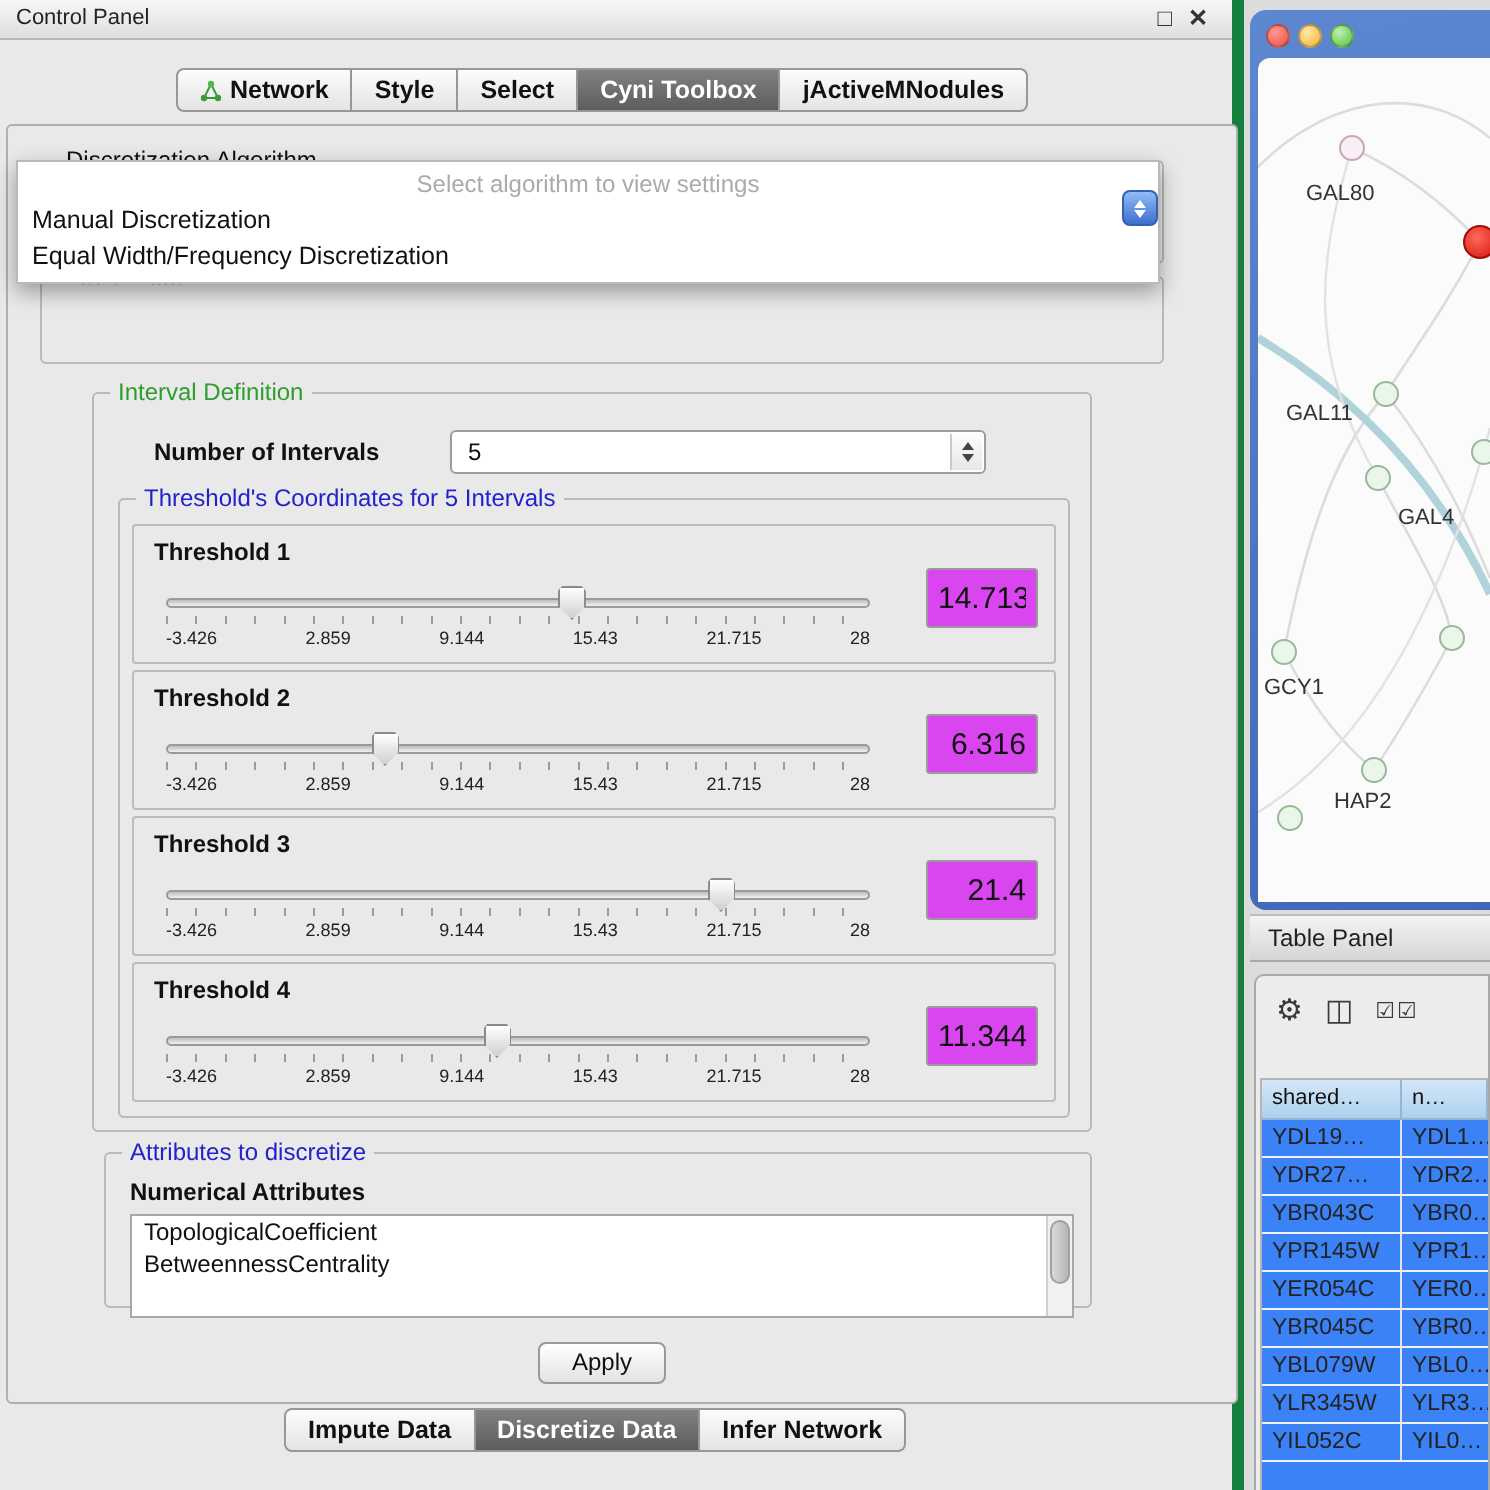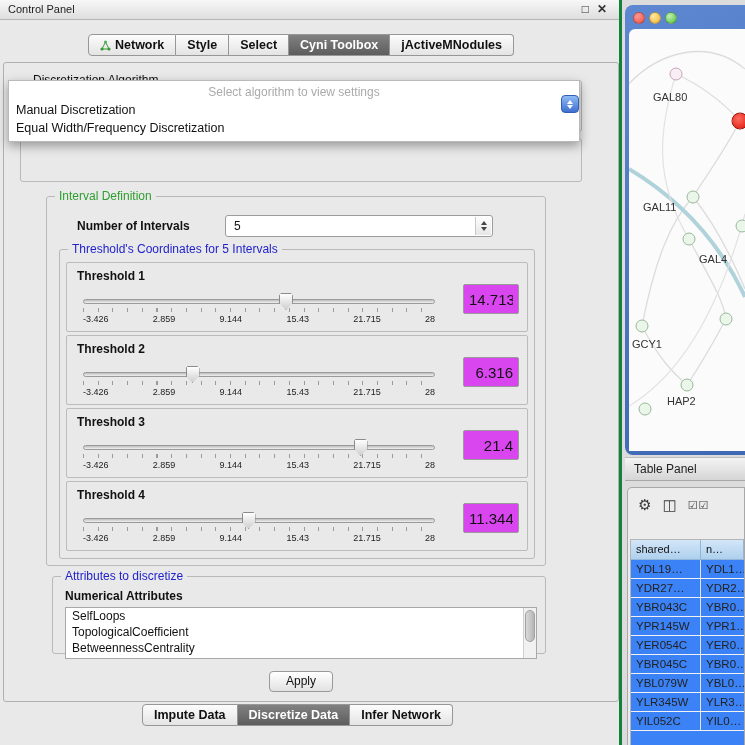--- a/index.html
+++ b/index.html
@@ -1,20 +1,20 @@
 <!DOCTYPE html>
 <html><head>
 <meta charset="utf-8">
 <style>
   *{margin:0;padding:0;box-sizing:border-box;}
   html,body{width:745px;height:745px;}
   body{position:relative;overflow:hidden;background:#dcdcdc;font-family:"Liberation Sans",sans-serif;color:#111;}
 
   
-  #left-panel{position:absolute;left:0;top:0;width:622px;height:745px;background:#e9e9e9;border-right:3px solid #15803d;}
+  #left-panel{position:absolute;left:0;top:0;width:622px;height:745px;background:#e9e9e9;border-right:6px solid #15803d;}
   #titlebar{position:absolute;left:0;top:0;width:100%;height:20px;background:linear-gradient(#f7f7f7,#dedede);border-bottom:1px solid #b6b6b6;}
   #titlebar .title{position:absolute;left:8px;top:3px;font-size:11px;color:#222;}
   .win-btn{position:absolute;top:2px;font-size:12px;color:#333;}
   #btn-float{right:30px;}
   #btn-close{right:12px;font-weight:bold;}
 
   #content-frame{position:absolute;left:3px;top:62px;width:616px;height:640px;border:1px solid #b0b0b0;border-radius:3px;background:#e9e9e9;}
 
   .seg-tabs{position:absolute;display:flex;z-index:5;}
   #top-tabs{left:88px;top:34px;}
@@ -247,21 +247,20 @@
         </div>
         <input class="thr-value" value="11.344" style="">
       </div>
     </div>
   </div>
 
   <div class="group" id="attr-group">
     <span class="group-label bluet">Attributes to discretize</span>
     <span id="attr-title">Numerical Attributes</span>
     <div id="attr-list">
-      <div class="li">SelfLoops</div>
       <div class="li">TopologicalCoefficient</div>
       <div class="li">BetweennessCentrality</div>
       <div id="attr-scroll">
           <div class="sthumb"></div>
         </div>
     </div>
   </div>
 
   <div id="apply-btn">Apply</div>
 

